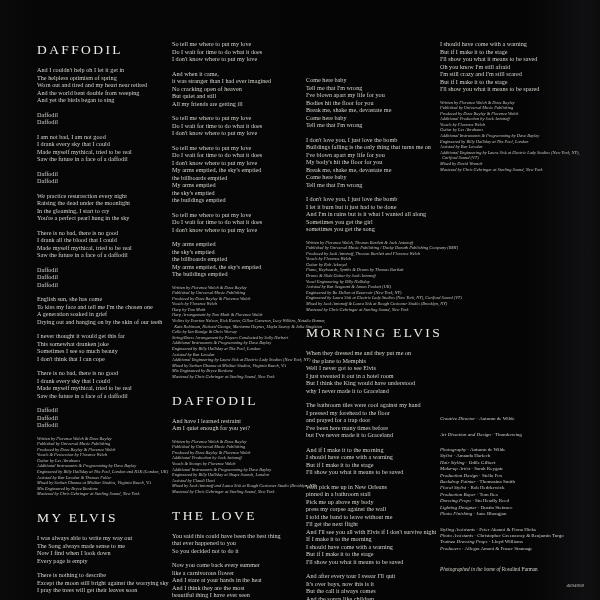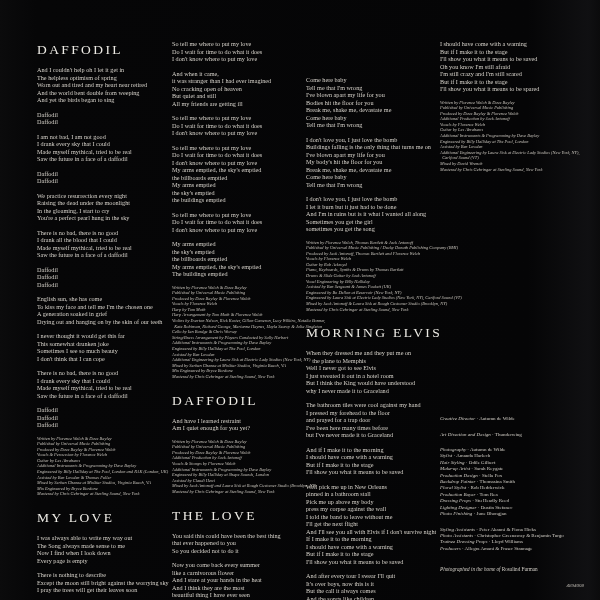--- a/index.html
+++ b/index.html
@@ -104,21 +104,21 @@
         <div>Produced by Dave Bayley &amp; Florence Welch</div>
         <div>Vocals &amp; Percussion by Florence Welch</div>
         <div>Guitar by Les Abrahams</div>
         <div>Additional Instruments &amp; Programming by Dave Bayley</div>
         <div>Engineered by Billy Halliday at The Pool, London and RAK (London, UK)</div>
         <div>Assisted by Ben Lowden &amp; Thomas Fuller</div>
         <div>Mixed by Serban Ghenea at MixStar Studios, Virginia Beach, VA</div>
         <div>Mix Engineered by Bryce Bordone</div>
         <div>Mastered by Chris Gehringer at Sterling Sound, New York</div>
       </div>
-      <div class="song-title">MY LOVE</div>
+      <div class="song-title">MY ELVIS</div>
       <div class="stanza">
         <div>I was always able to write my way out</div>
         <div>The Song always made sense to me</div>
         <div>Now I find when I look down</div>
         <div>Every page is empty</div>
       </div>
       <div class="stanza">
         <div>There is nothing to describe</div>
         <div>Except the moon still bright against the worrying sky</div>
         <div>I pray the trees will get their leaves soon</div>

